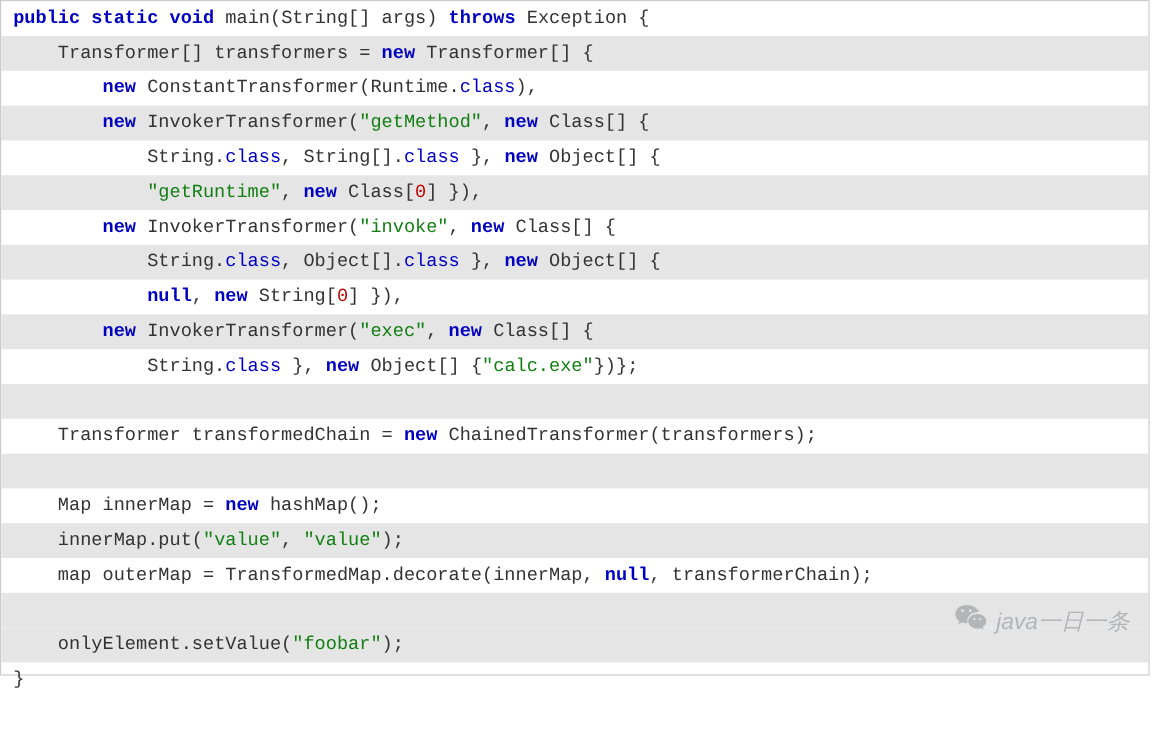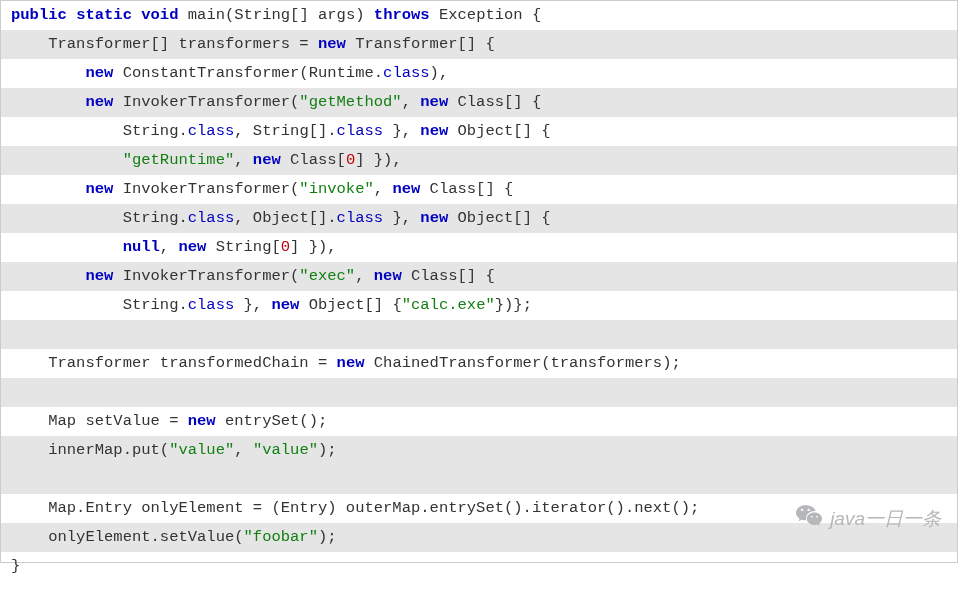--- a/index.html
+++ b/index.html
@@ -69,28 +69,28 @@
 <div class="line stripe">        <span class="kw">new</span><span> InvokerTransformer(</span><span class="str">"exec"</span><span>, </span><span class="kw">new</span><span> Class[] {</span></div>
 
 <div class="line">            <span>String.</span><span class="cls">class</span><span> }, </span><span class="kw">new</span><span> Object[] {</span><span class="str">"calc.exe"</span><span>})};</span></div>
 
 <div class="line stripe"> </div>
 
 <div class="line">    <span>Transformer transformedChain = </span><span class="kw">new</span><span> ChainedTransformer(transformers);</span></div>
 
 <div class="line stripe"> </div>
 
-<div class="line">    <span>Map setValue = </span><span class="kw">new</span><span> entrySet();</span></div>
+<div class="line">    <span>Map innerMap = </span><span class="kw">new</span><span> hashMap();</span></div>
 
 <div class="line stripe">    <span>innerMap.put(</span><span class="str">"value"</span><span>, </span><span class="str">"value"</span><span>);</span></div>
 
+<div class="line">    <span>map outerMap = TransformedMap.decorate(innerMap, </span><span class="kw">null</span><span>, transformerChain);</span></div>
 
 <div class="line stripe"> </div>
 
-<div class="line">    <span>Map.Entry onlyElement = (Entry) outerMap.entrySet().iterator().next();</span></div>
 
 <div class="line stripe">    <span>onlyElement.setValue(</span><span class="str">"foobar"</span><span>);</span></div>
 
 <div class="line"><span>}</span></div>
 
   <div class="watermark">
     <span>
       <svg viewBox="0 0 36 30">
         <path d="M13 0C5.8 0 0 4.7 0 10.5c0 3.3 1.9 6.2 4.9 8.1l-1.2 3.7 4.2-2.1c1.6.5 3.3.8 5.1.8.4 0 .9 0 1.3-.1-.3-.9-.4-1.8-.4-2.7 0-5.6 5.4-10.2 12.1-10.2.4 0 .9 0 1.3.1C25.9 3.3 20 0 13 0zM8.5 8.2c-.9 0-1.6-.7-1.6-1.6S7.6 5 8.5 5s1.6.7 1.6 1.6-.7 1.6-1.6 1.6zm9 0c-.9 0-1.6-.7-1.6-1.6S16.6 5 17.5 5s1.6.7 1.6 1.6-.7 1.6-1.6 1.6z"></path>
         <path d="M36 18.8c0-4.7-4.7-8.5-10.5-8.5S15 14.1 15 18.8s4.7 8.5 10.5 8.5c1.4 0 2.7-.2 4-.6l3.4 1.7-1-3c2.5-1.6 4.1-4 4.1-6.6zM22 17.5c-.7 0-1.3-.6-1.3-1.3s.6-1.3 1.3-1.3 1.3.6 1.3 1.3-.6 1.3-1.3 1.3zm7 0c-.7 0-1.3-.6-1.3-1.3s.6-1.3 1.3-1.3 1.3.6 1.3 1.3-.6 1.3-1.3 1.3z"></path>

